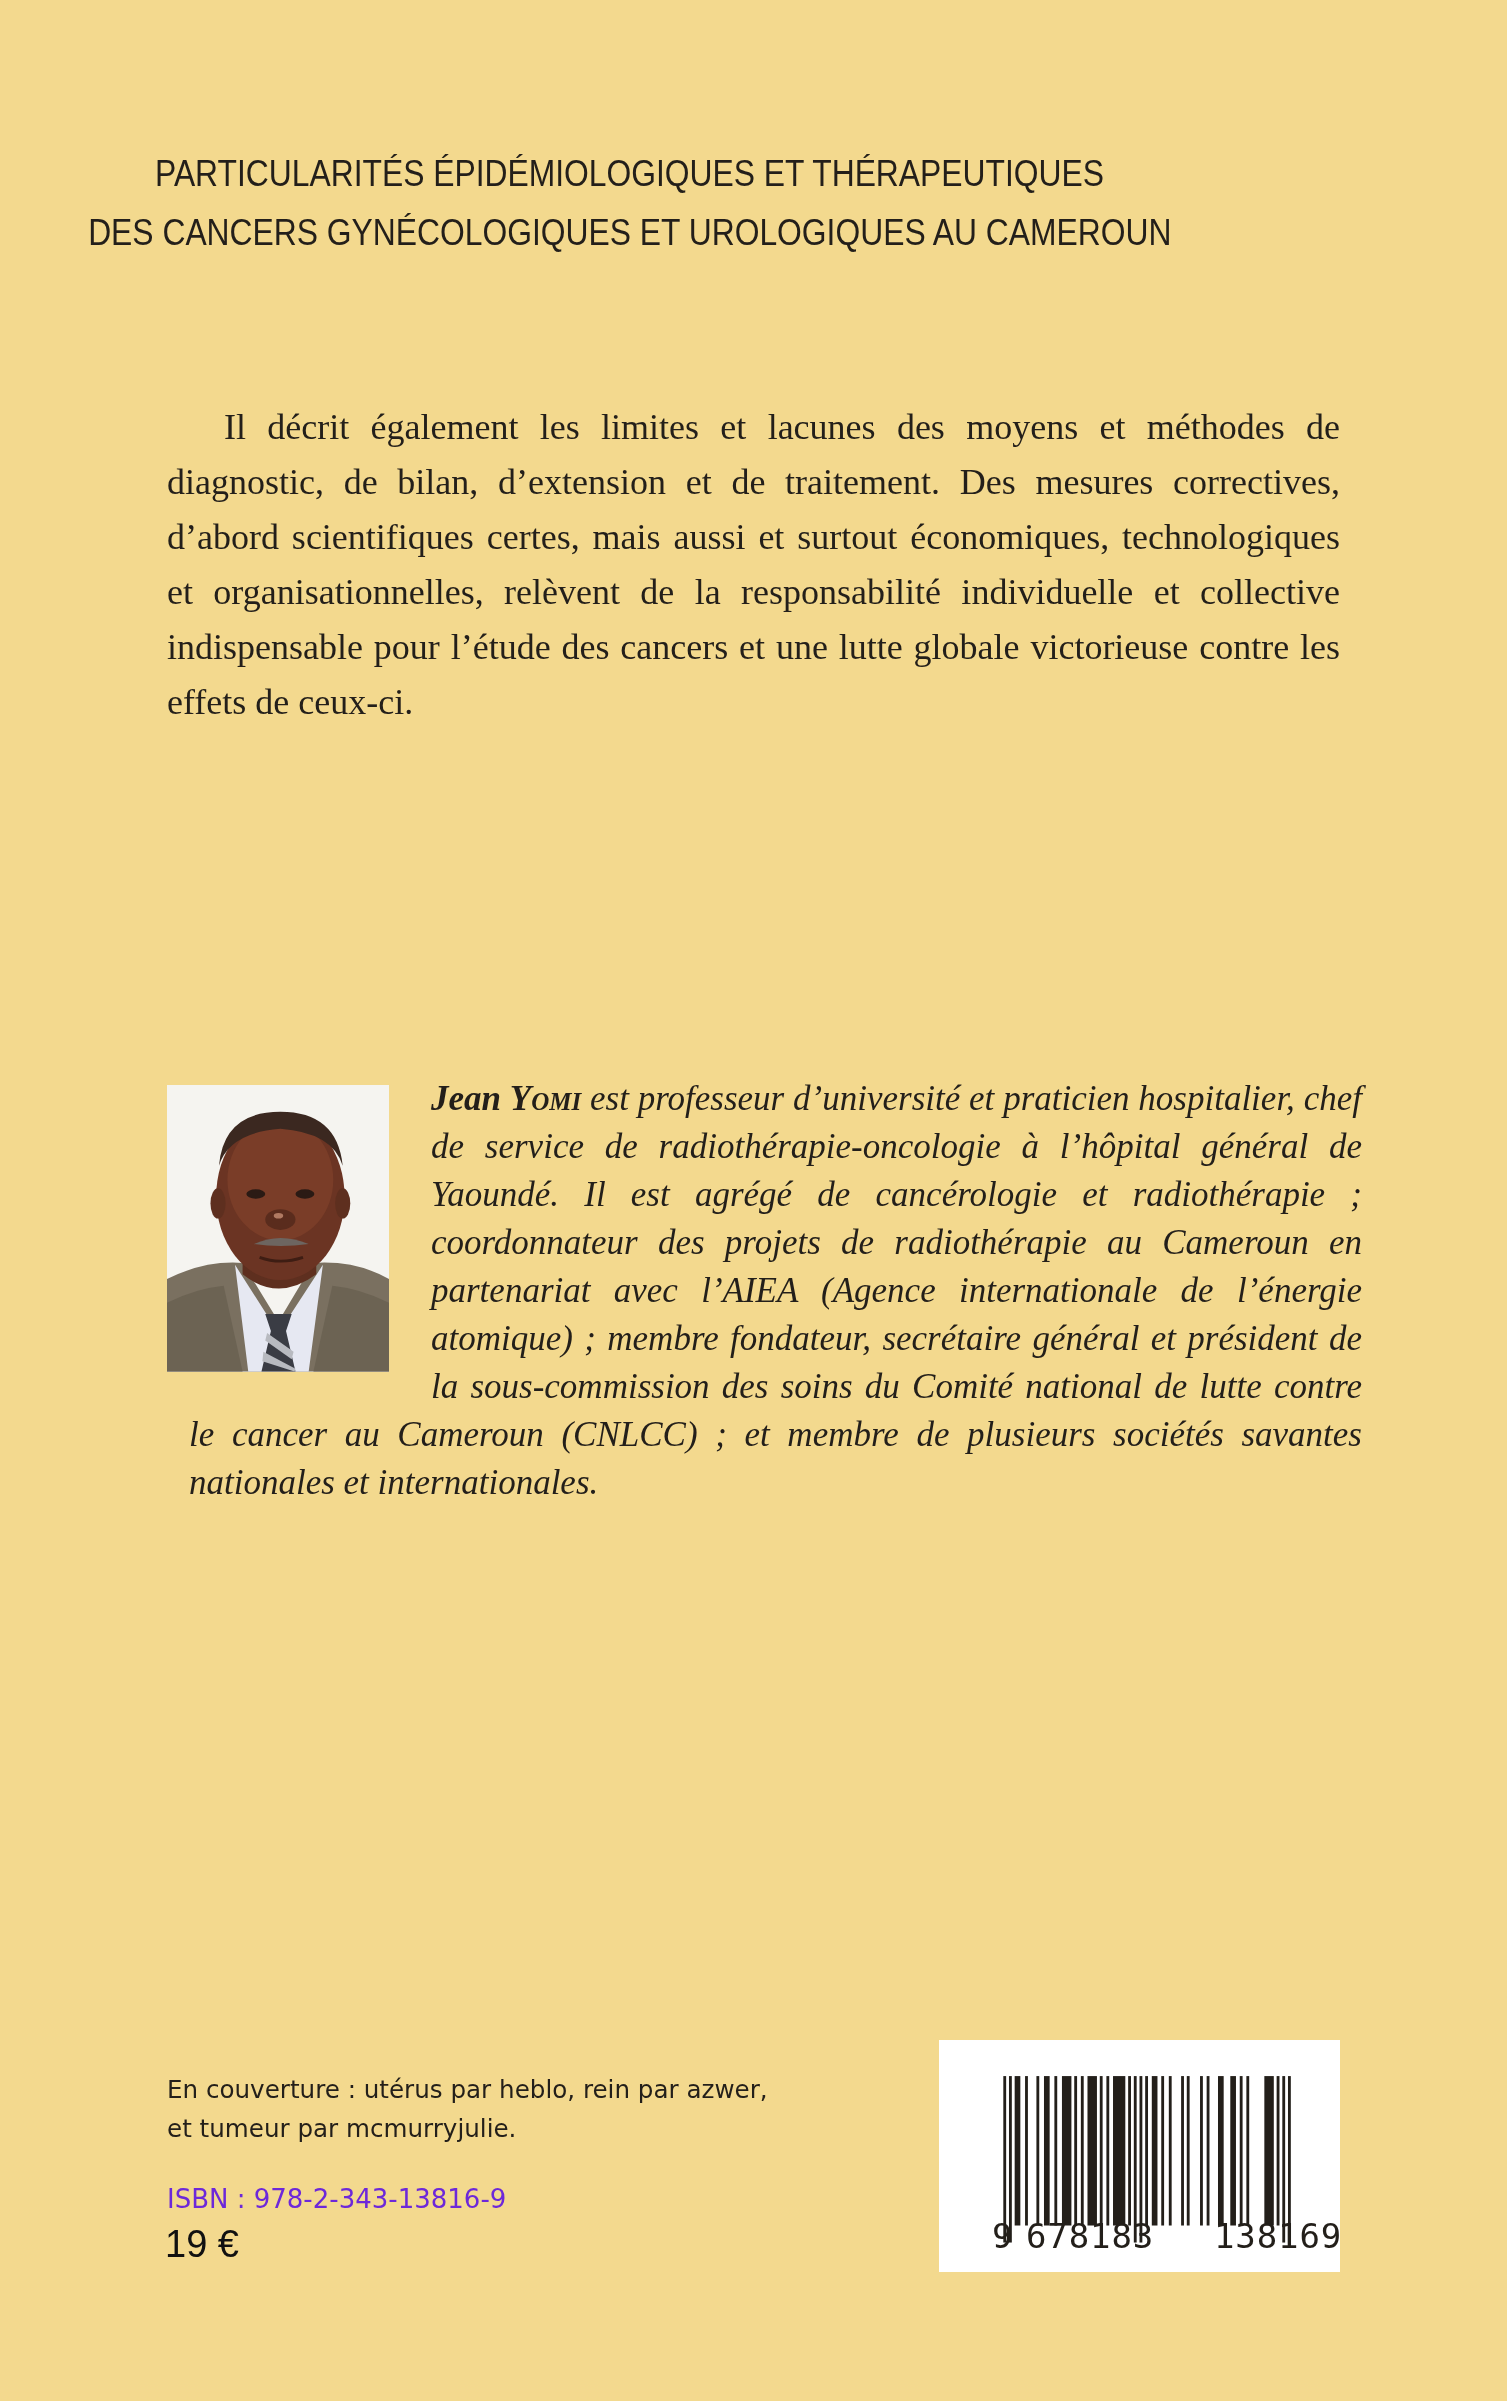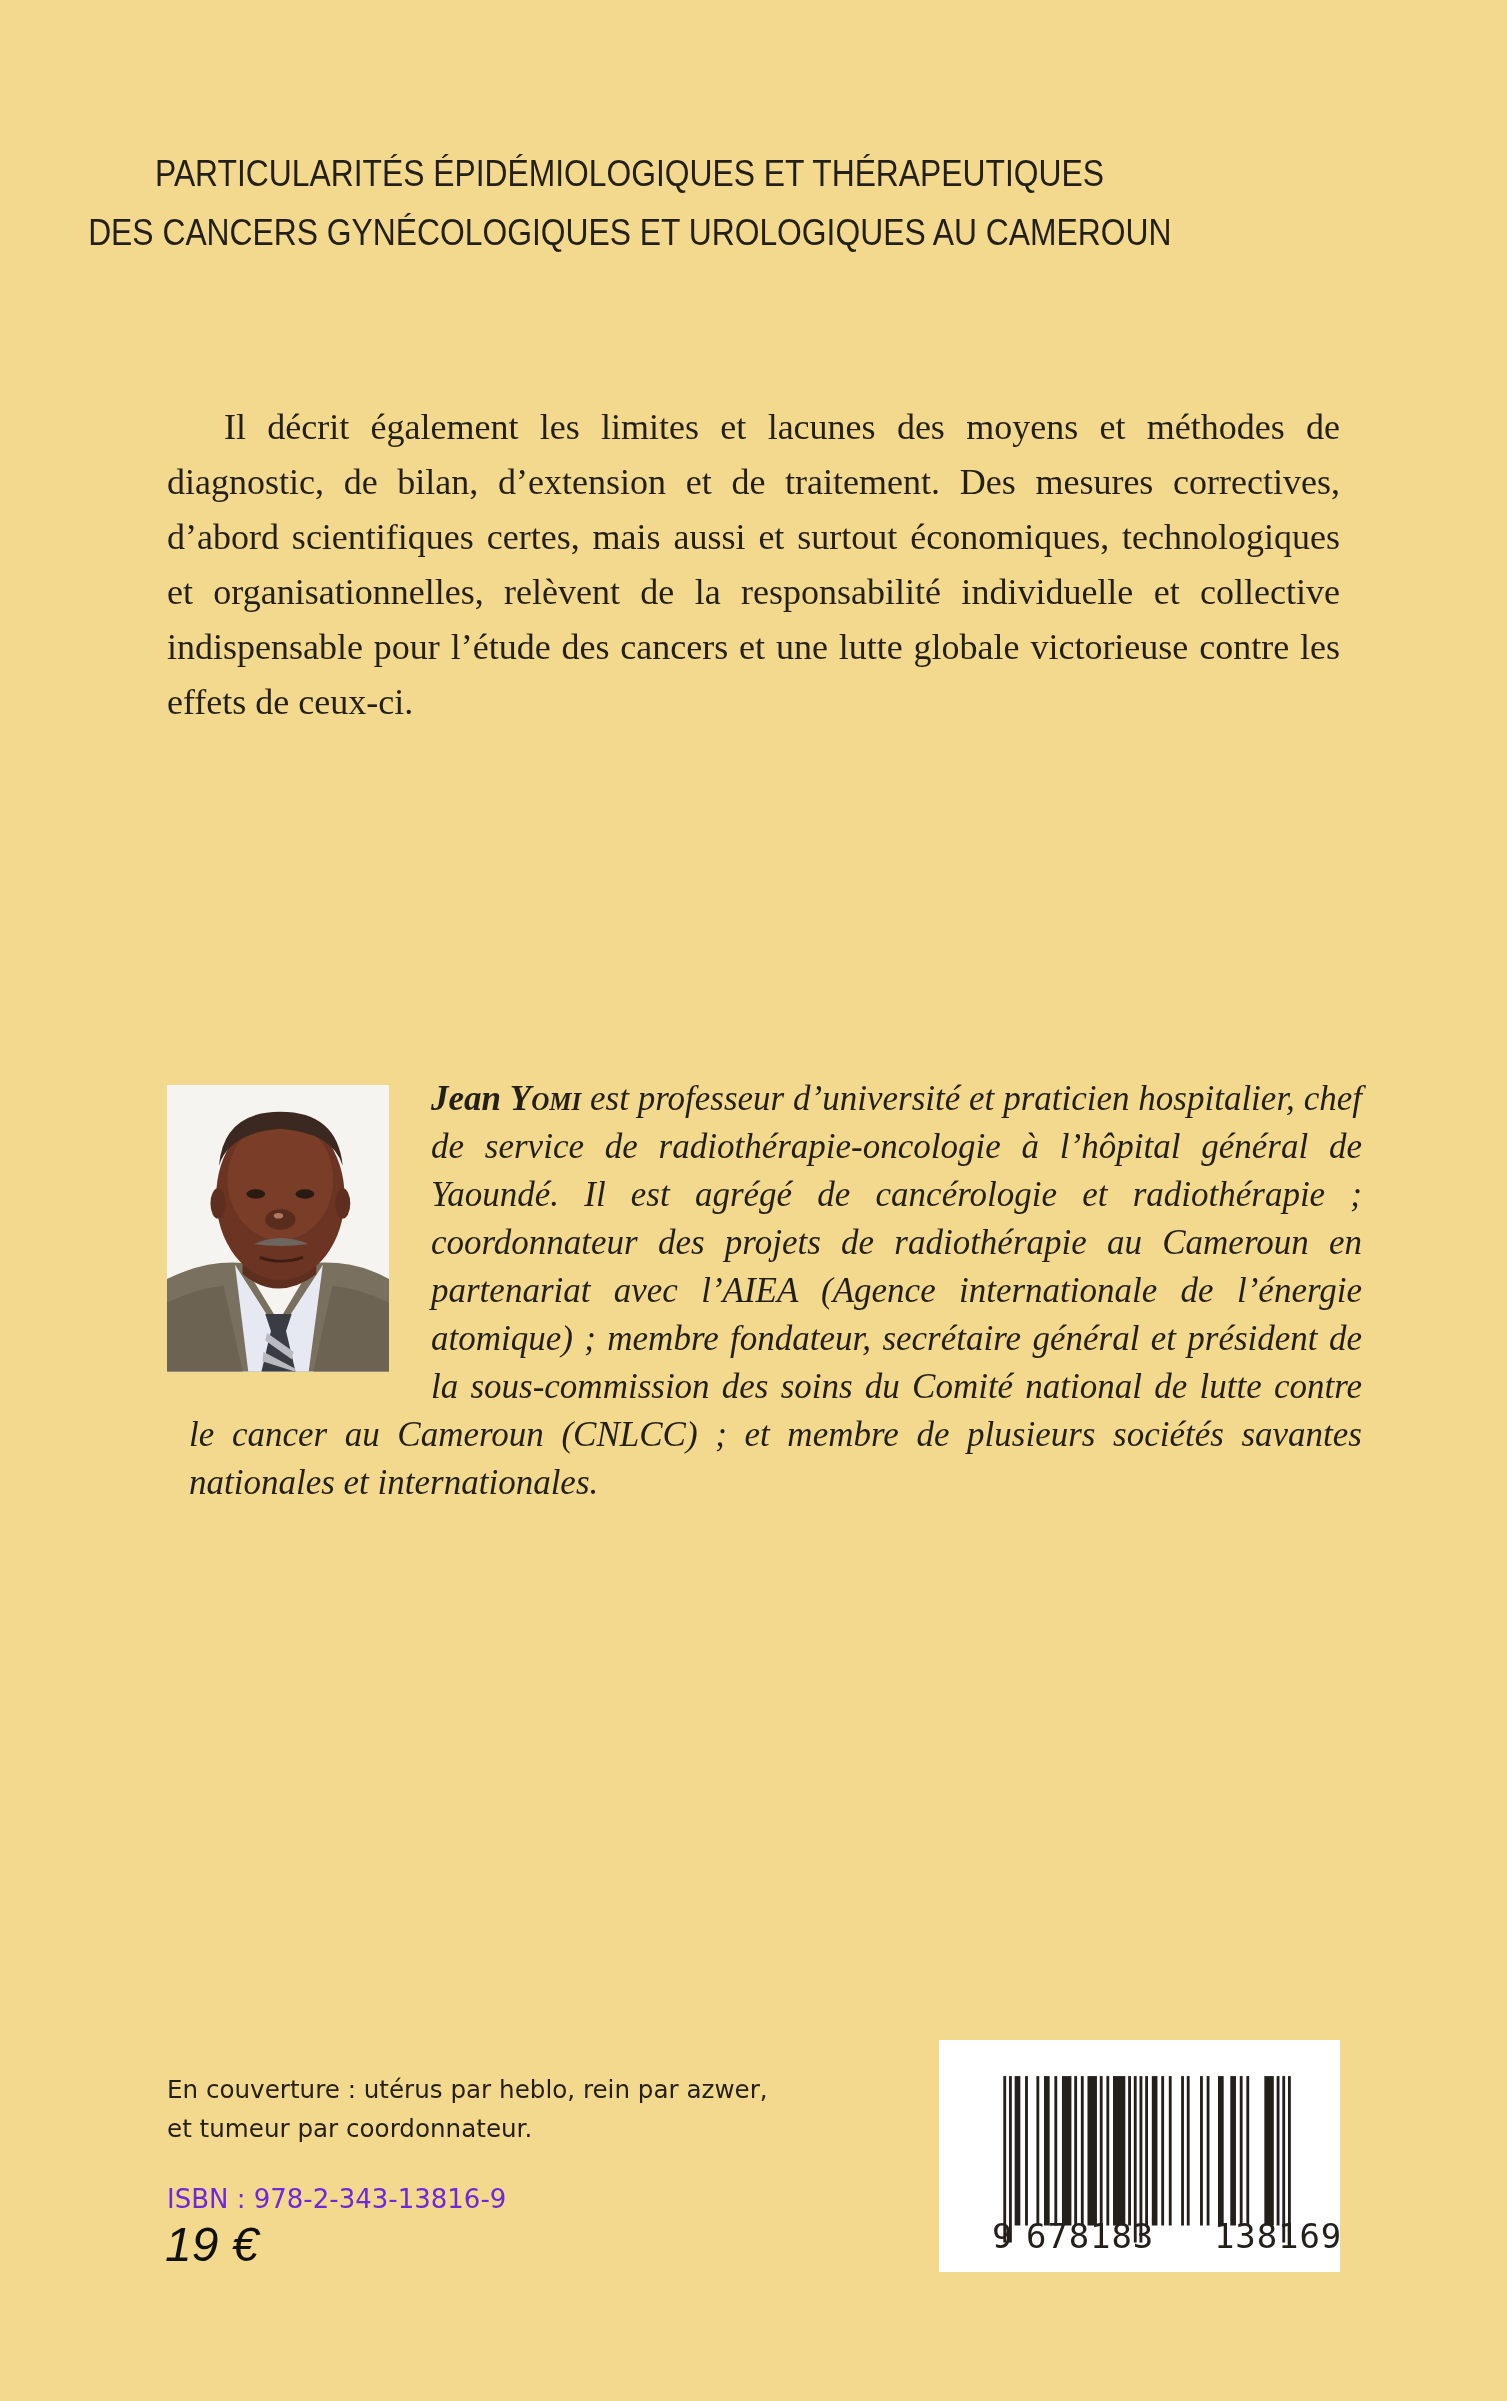--- a/index.html
+++ b/index.html
@@ -100,24 +100,23 @@
     font-family: "DejaVu Sans", sans-serif;
     font-size: 26px;
     line-height: 34px;
     color: #6d28d9;
   }
   .price {
     position: absolute;
     left: 165px;
     top: 2222px;
     font-family: "Liberation Sans", sans-serif;
-    font-size: 48px;
+    font-size: 38px;
     line-height: 45px;
     color: #111;
-    font-style: italic;
   }
   .barcode-box {
     position: absolute;
     left: 939px;
     top: 2040px;
     width: 401px;
     height: 232px;
     background: #ffffff;
   }
   .barcode-svg {
@@ -202,21 +201,21 @@
   </svg>
 </div>
 
 <div class="bio">
   <span class="float-spacer"></span>
   <span class="author-name"><span>Jean</span> <span class="smallcaps">Yomi</span></span><span> est professeur d’université et praticien hospitalier, chef de service de radiothérapie-oncologie à l’hôpital général de Yaoundé. Il est agrégé de cancérologie et radiothérapie ; coordonnateur des projets de radiothérapie au Cameroun en partenariat avec l’AIEA (Agence internationale de l’énergie atomique) ; membre fondateur, secrétaire général et président de la sous-commission des soins du Comité national de lutte contre le cancer au Cameroun (CNLCC) ; et membre de plusieurs sociétés savantes nationales et internationales.</span>
 </div>
 
 <div class="credits">
   <p>En couverture : utérus par heblo, rein par azwer,</p>
-  <p>et tumeur par coordonnateur.</p>
+  <p>et tumeur par mcmurryjulie.</p>
 </div>
 
 <div class="isbn">ISBN : 978-2-343-13816-9</div>
 
 <div class="price">19 €</div>
 
 <div class="barcode-box">
   <svg class="barcode-svg" width="401" height="232" viewBox="0 0 424 245" xmlns="http://www.w3.org/2000/svg">
     <g fill="#231f1a">
 

